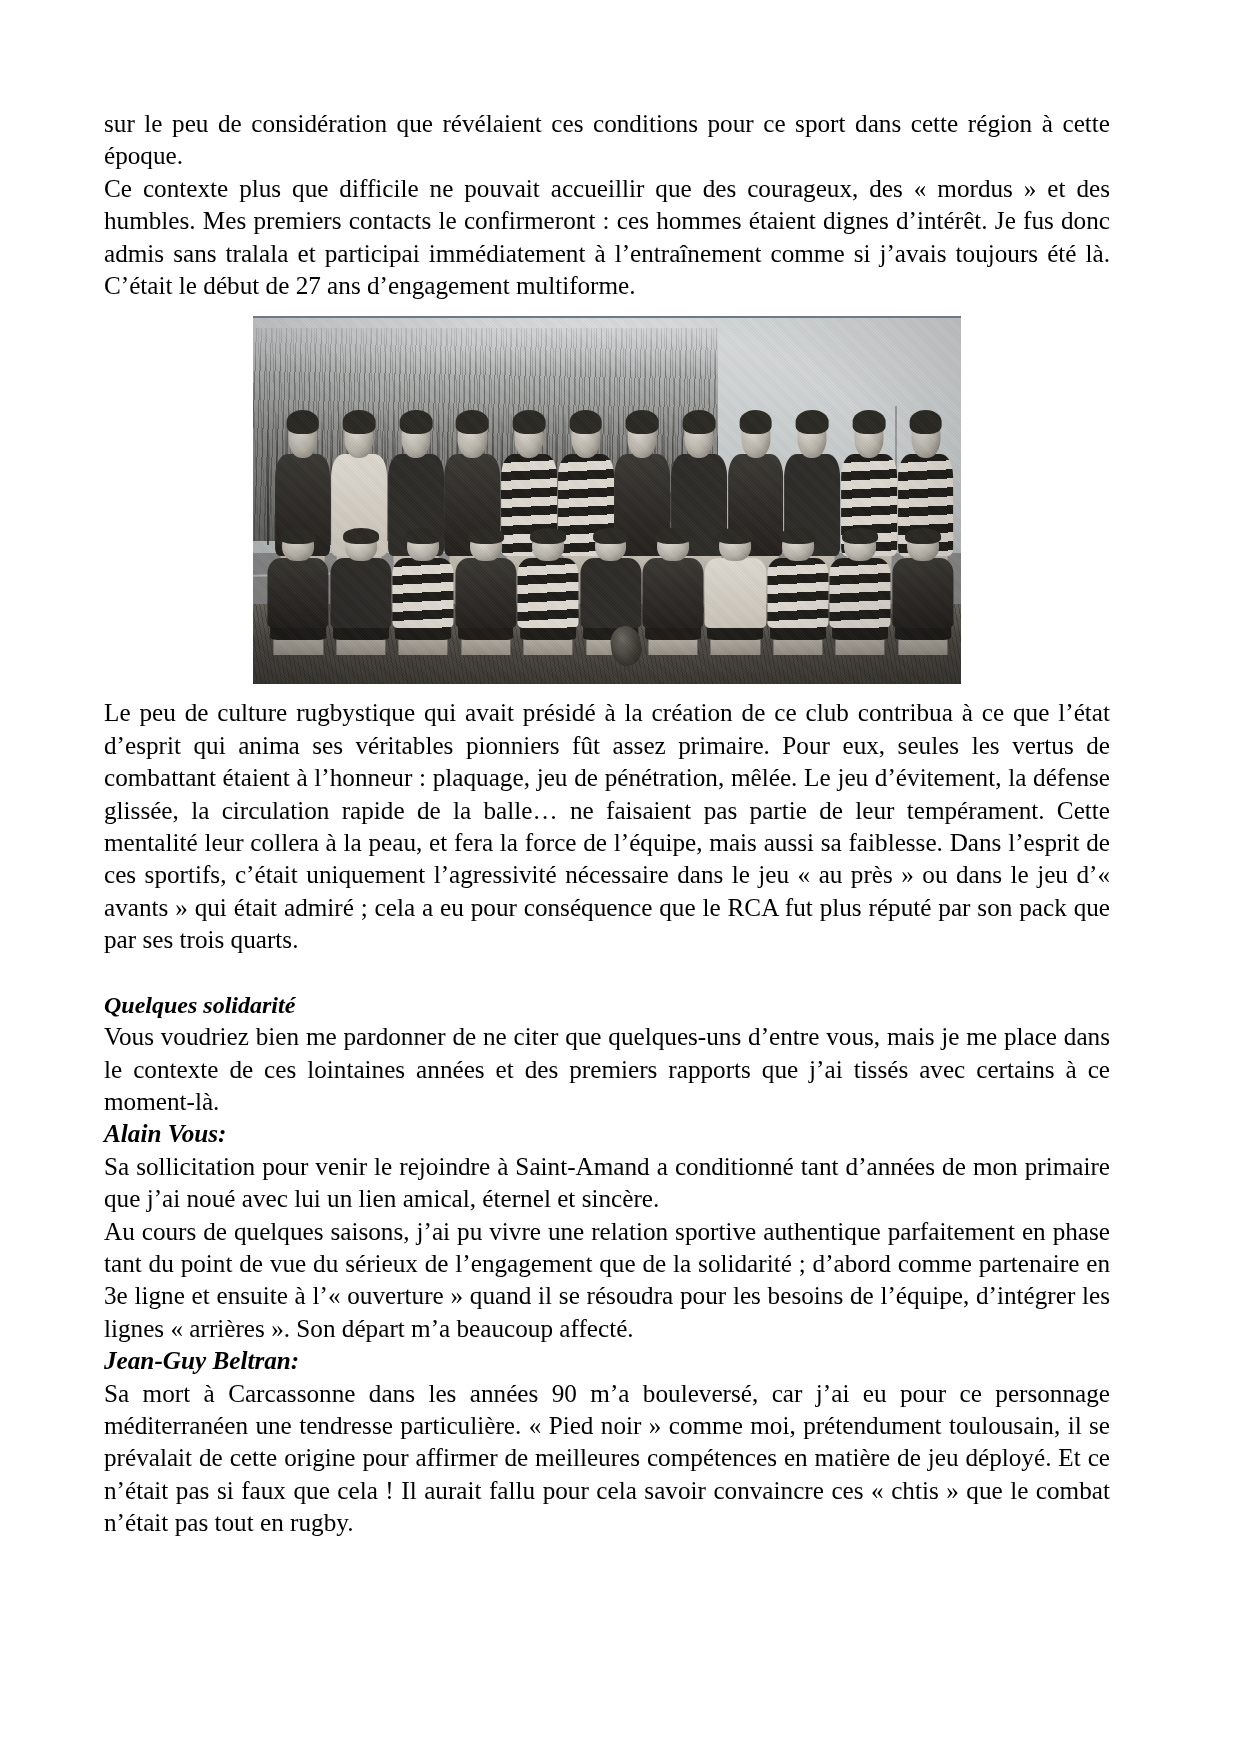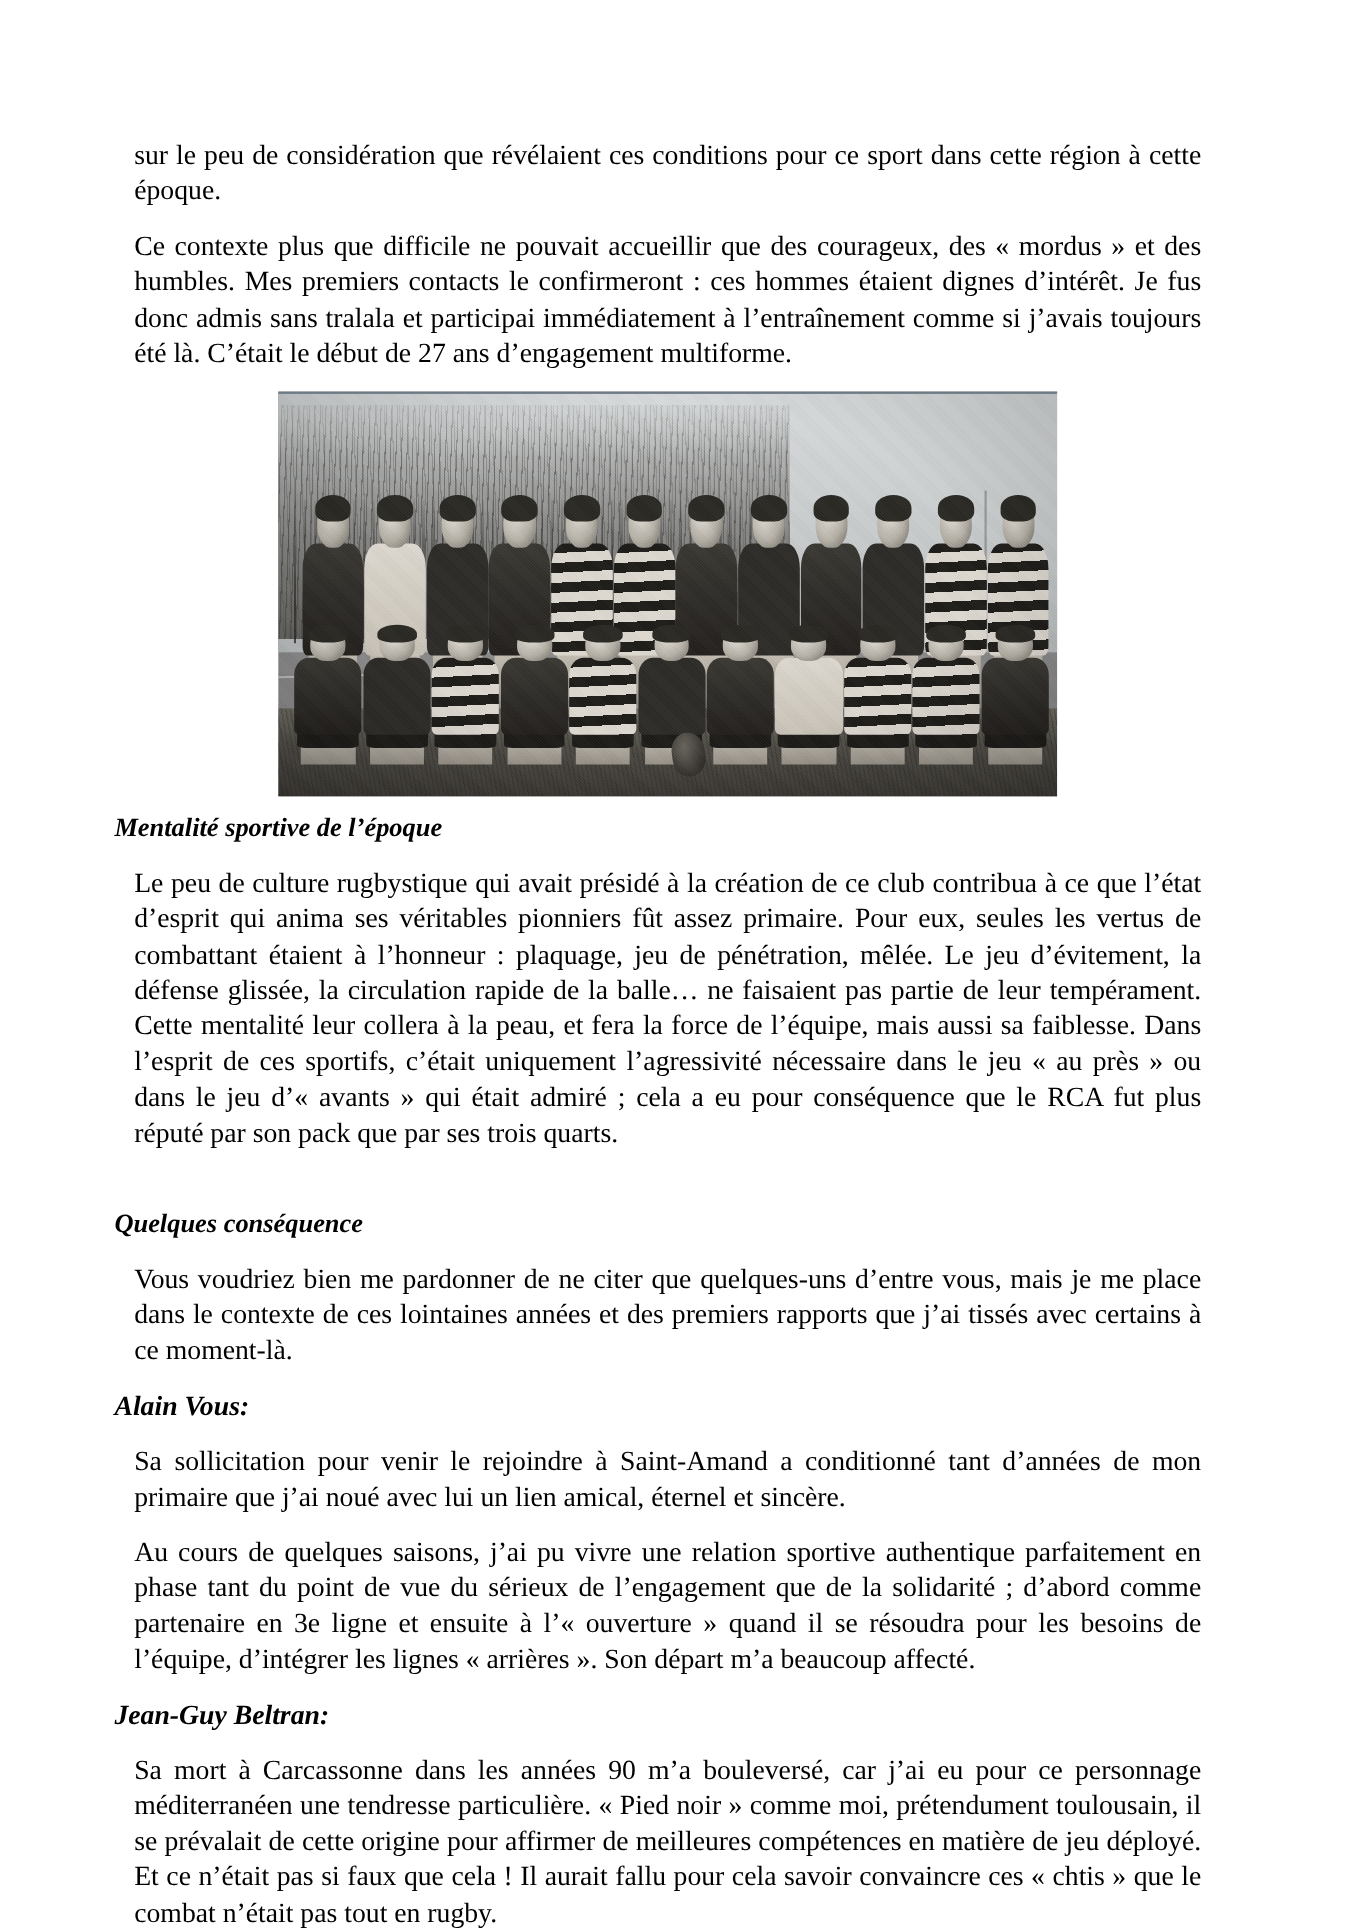--- a/index.html
+++ b/index.html
@@ -24,21 +24,21 @@
   }
   .body-text {
     font-size: 25.2px;
     line-height: 32.4px;
     text-align: justify;
     text-justify: inter-word;
     margin: 0;
     hyphens: none;
   }
   .para {
-    margin: 18px;
+    margin: 0;
   }
   .section-heading {
     font-size: 24px;
     line-height: 32.4px;
     font-weight: bold;
     font-style: italic;
     margin: 0;
     text-align: left;
   }
   .name-heading {
@@ -413,27 +413,26 @@
             <div class="p-hair"></div>
           </div>
       </div>
 
       <div class="ph-ball"></div>
       <div class="ph-grain"></div>
       <div class="ph-vignette"></div>
     </div>
   </div>
 
-  <h2 class="section-heading">Mentalité sportive de l’époque</h2>
 
   <p class="body-text para">Le peu de culture rugbystique qui avait présidé à la création de ce club contribua à ce que l’état d’esprit qui anima ses véritables pionniers fût assez primaire. Pour eux, seules les vertus de combattant étaient à l’honneur : plaquage, jeu de pénétration, mêlée. Le jeu d’évitement, la défense glissée, la circulation rapide de la balle… ne faisaient pas partie de leur tempérament. Cette mentalité leur collera à la peau, et fera la force de l’équipe, mais aussi sa faiblesse. Dans l’esprit de ces sportifs, c’était uniquement l’agressivité nécessaire dans le jeu « au près » ou dans le jeu d’« avants » qui était admiré ; cela a eu pour conséquence que le RCA fut plus réputé par son pack que par ses trois quarts.</p>
 
   <div class="spacer-block"></div>
 
-  <h2 class="section-heading">Quelques conséquence</h2>
+  <h2 class="section-heading">Quelques solidarité</h2>
 
   <p class="body-text para">Vous voudriez bien me pardonner de ne citer que quelques-uns d’entre vous, mais je me place dans le contexte de ces lointaines années et des premiers rapports que j’ai tissés avec certains à ce moment-là.</p>
 
   <h3 class="name-heading">Alain Vous:</h3>
 
   <p class="body-text para">Sa sollicitation pour venir le rejoindre à Saint-Amand a conditionné tant d’années de mon primaire que j’ai noué avec lui un lien amical, éternel et sincère.</p>
 
   <p class="body-text para">Au cours de quelques saisons, j’ai pu vivre une relation sportive authentique parfaitement en phase tant du point de vue du sérieux de l’engagement que de la solidarité ; d’abord comme partenaire en 3e ligne et ensuite à l’« ouverture » quand il se résoudra pour les besoins de l’équipe, d’intégrer les lignes « arrières ». Son départ m’a beaucoup affecté.</p>
 
   <h3 class="name-heading">Jean-Guy Beltran:</h3>

